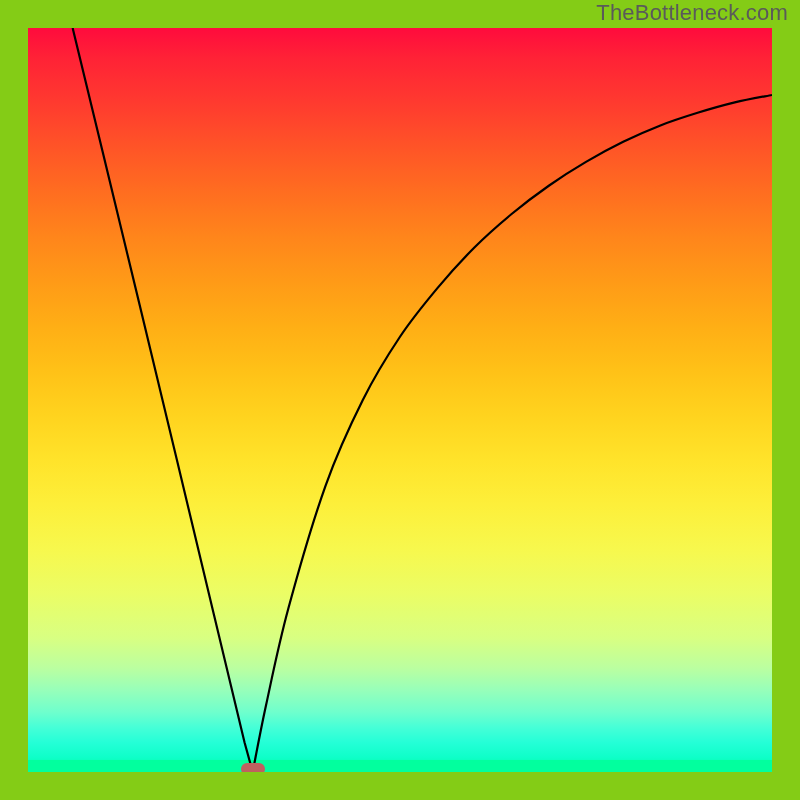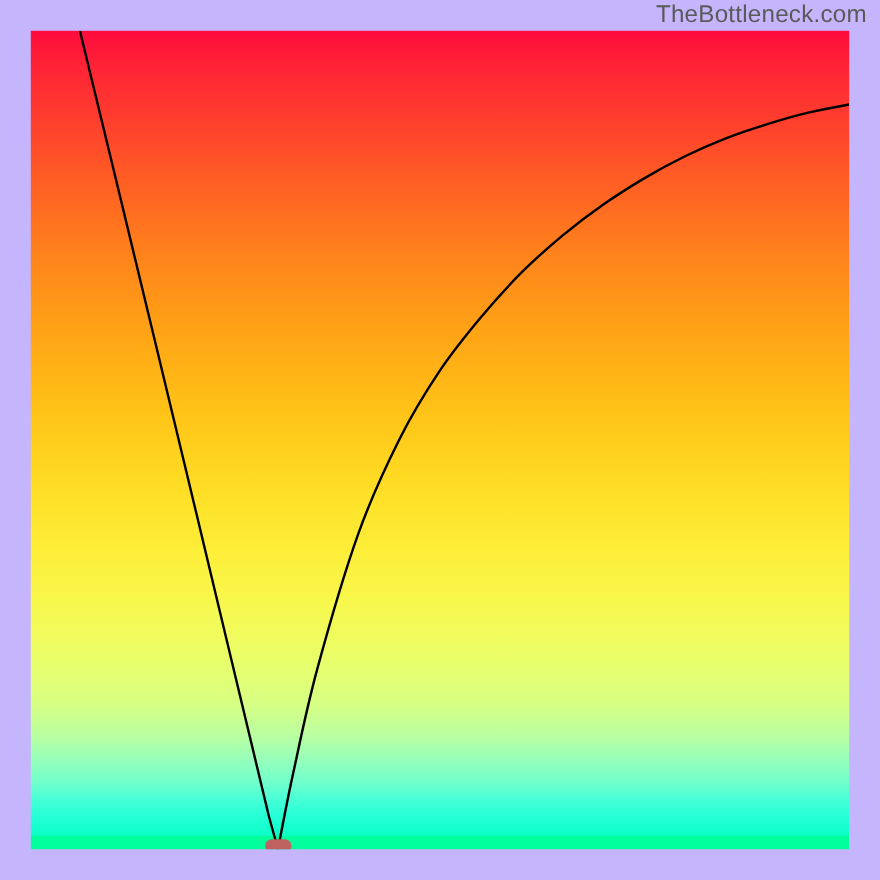--- a/index.html
+++ b/index.html
@@ -7,21 +7,21 @@
     padding: 0;
     width: 800px;
     height: 800px;
     background: #fff;
     font-family: Arial, Helvetica, sans-serif;
   }
   .outer-frame {
     position: relative;
     width: 800px;
     height: 800px;
-    background: #c4b5fd;
+    background: #84cc16;
   }
   .watermark {
     position: absolute;
     top: 0;
     right: 12px;
     color: #5a5a5a;
     font-size: 22px;
     font-weight: 500;
     letter-spacing: 0.2px;
     z-index: 10;

